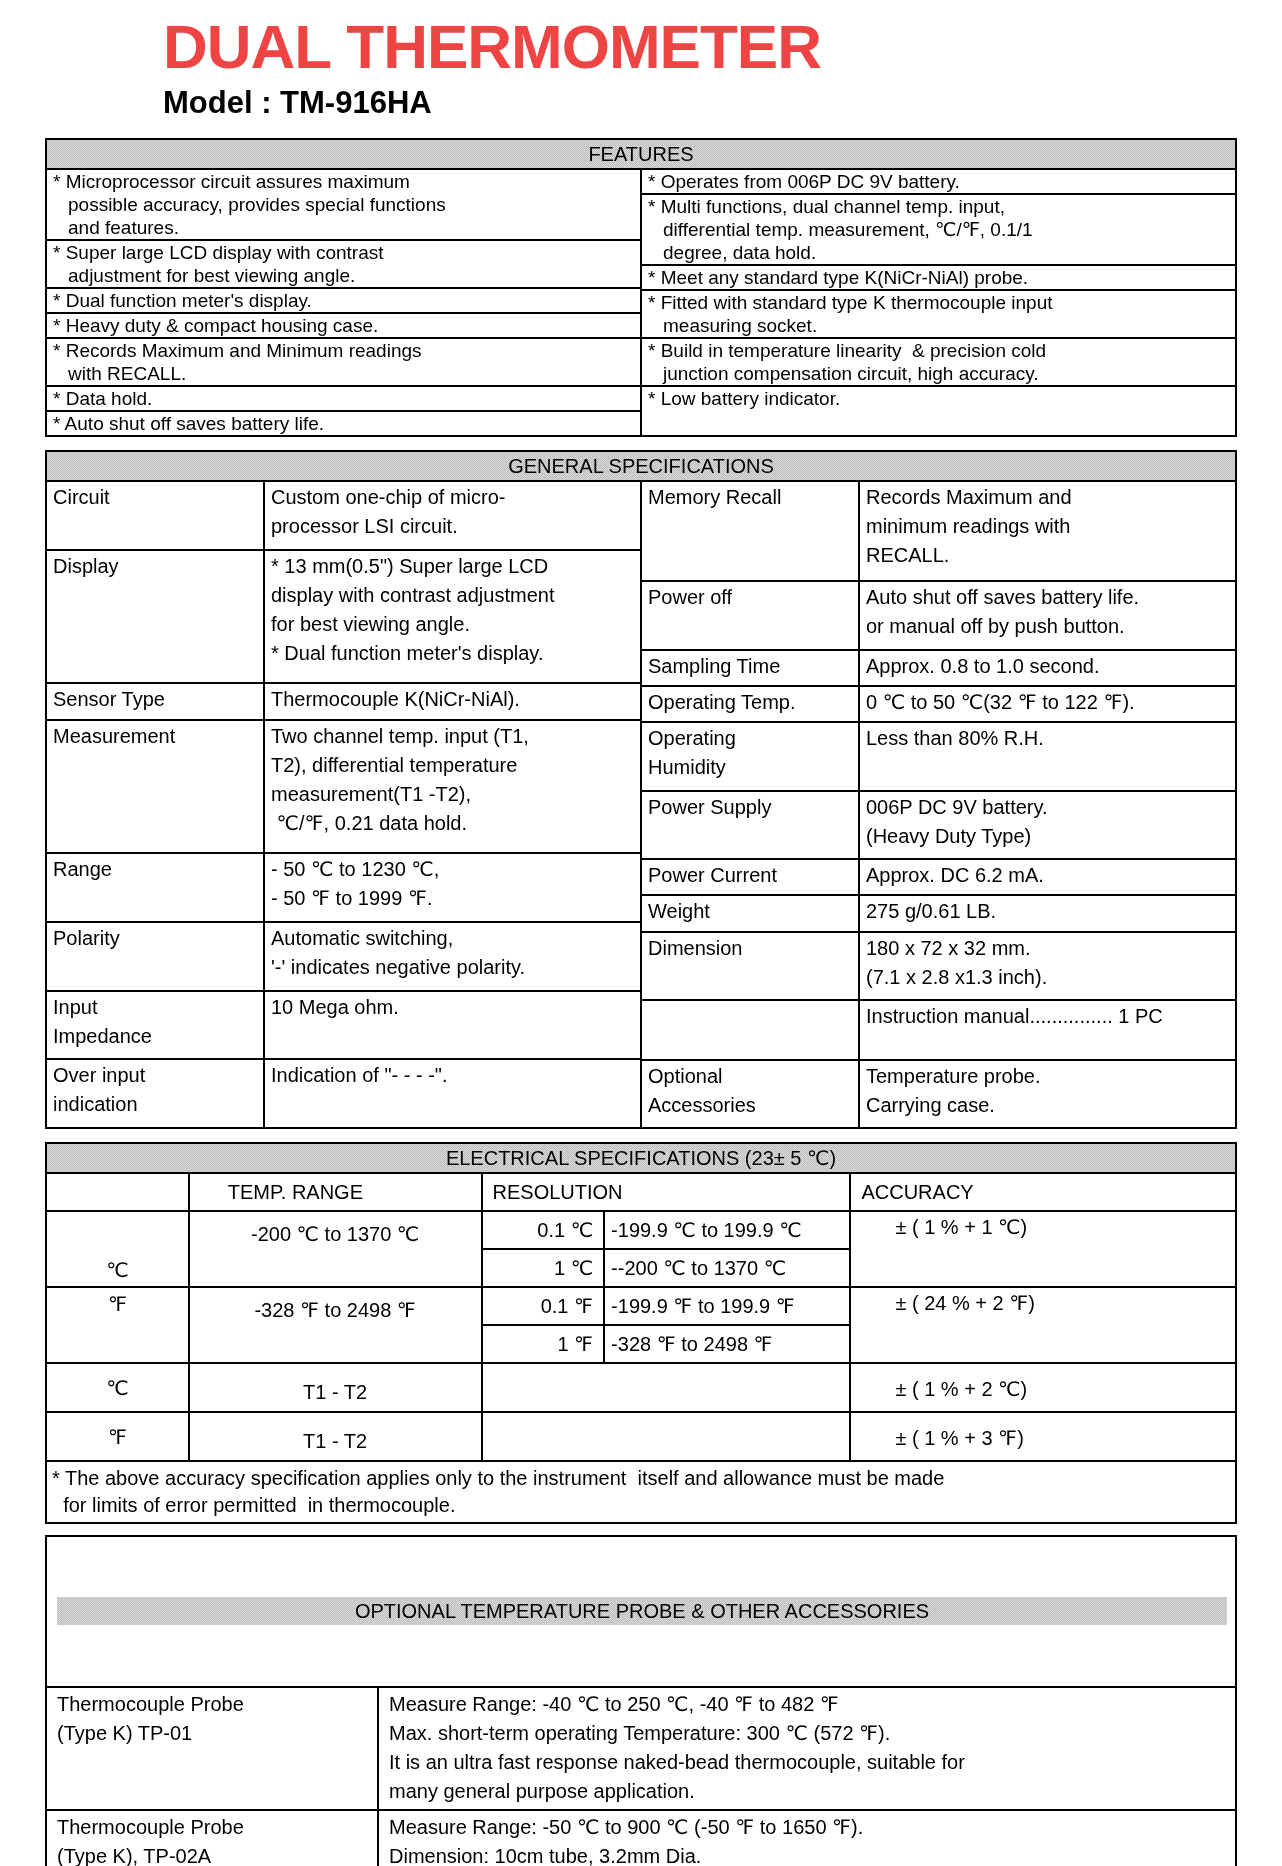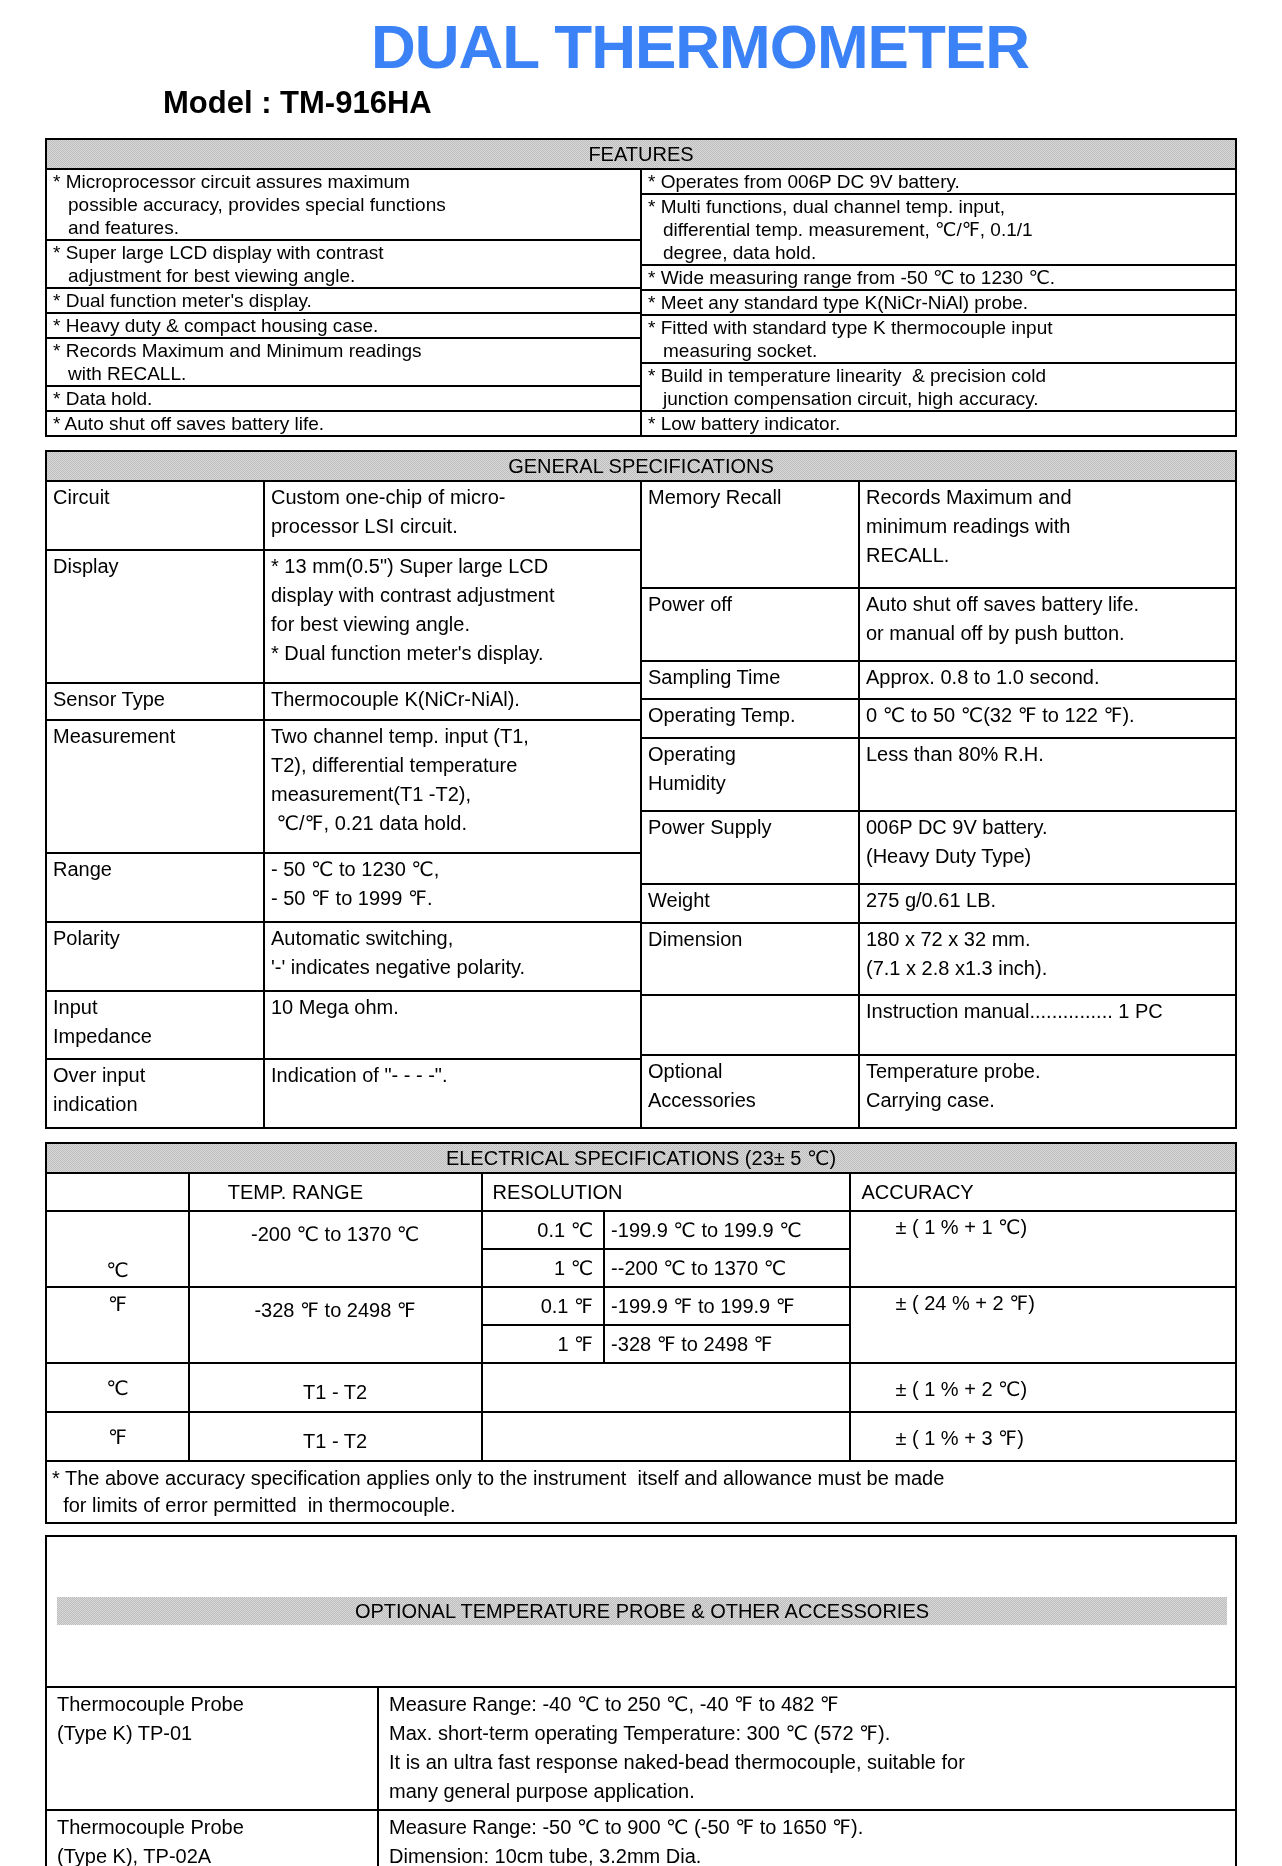--- a/index.html
+++ b/index.html
@@ -10,22 +10,21 @@
     background:#ffffff;
     color:#000;
     font-family:"Liberation Sans","DejaVu Sans",sans-serif;
     overflow:hidden;
   }
 
   
   .title-block{margin-left:118px;margin-bottom:16px;}
   .doc-title{
     font-size:62px;font-weight:700;letter-spacing:-1px;line-height:66px;
-    color:#3b82f6;
-    text-align:center;
+    color:#ef4444;
   }
   .doc-model{font-size:31px;font-weight:700;line-height:38px;margin-top:4px;}
 
   
   .tbl{border:2px solid #000;margin-bottom:13px;}
   .sechdr{
     text-align:center;font-size:20px;line-height:24px;padding:2px 0;
     background-color:#cbcbcb;
     background-image:conic-gradient(#bdbdbd 25%,#d9d9d9 0 50%,#bdbdbd 0 75%,#d9d9d9 0);
     background-size:2px 2px;
@@ -113,21 +112,20 @@
       <div class="feat-item">* Records Maximum and Minimum readings
 with RECALL.</div>
       <div class="feat-item">* Data hold.</div>
       <div class="feat-item">* Auto shut off saves battery life.</div>
     </div>
     <div class="feat-col">
       <div class="feat-item">* Operates from 006P DC 9V battery.</div>
       <div class="feat-item">* Multi functions, dual channel temp. input,
 differential temp. measurement, ℃/℉, 0.1/1
 degree, data hold.</div>
-      <div class="feat-item">* Wide measuring range from -50 ℃ to 1230 ℃.</div>
       <div class="feat-item">* Meet any standard type K(NiCr-NiAl) probe.</div>
       <div class="feat-item">* Fitted with standard type K thermocouple input
 measuring socket.</div>
       <div class="feat-item">* Build in temperature linearity  &amp; precision cold
 junction compensation circuit, high accuracy.</div>
       <div class="feat-item">* Low battery indicator.</div>
     </div>
   </div>
 </div>
 
@@ -203,20 +201,24 @@
         <div class="gs-cell gs-label">Operating
 Humidity</div>
         <div class="gs-cell gs-value">Less than 80% R.H.</div>
       </div>
       <div class="gs-row">
         <div class="gs-cell gs-label">Power Supply</div>
         <div class="gs-cell gs-value">006P DC 9V battery.
 (Heavy Duty Type)</div>
       </div>
       <div class="gs-row">
+        <div class="gs-cell gs-label">Power Current</div>
+        <div class="gs-cell gs-value">Approx. DC 6.2 mA.</div>
+      </div>
+      <div class="gs-row">
         <div class="gs-cell gs-label">Weight</div>
         <div class="gs-cell gs-value">275 g/0.61 LB.</div>
       </div>
       <div class="gs-row">
         <div class="gs-cell gs-label">Dimension</div>
         <div class="gs-cell gs-value">180 x 72 x 32 mm.
 (7.1 x 2.8 x1.3 inch).</div>
       </div>
       <div class="gs-row gs-tall">
         <div class="gs-cell gs-label"></div>

